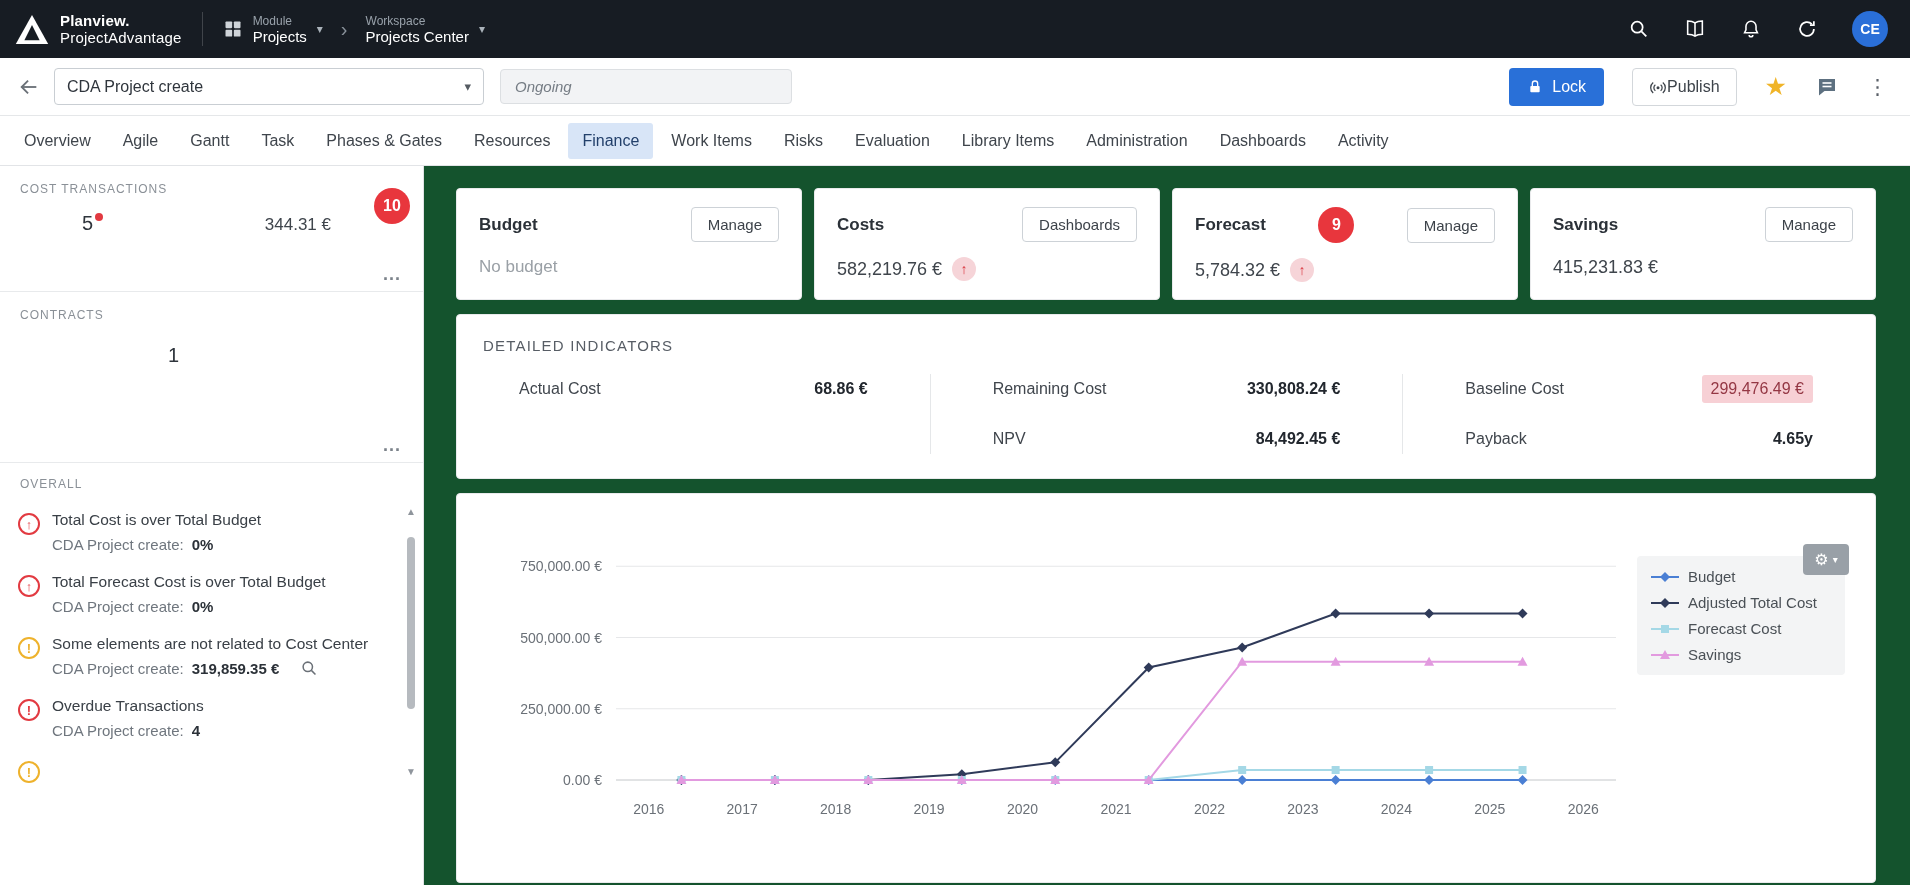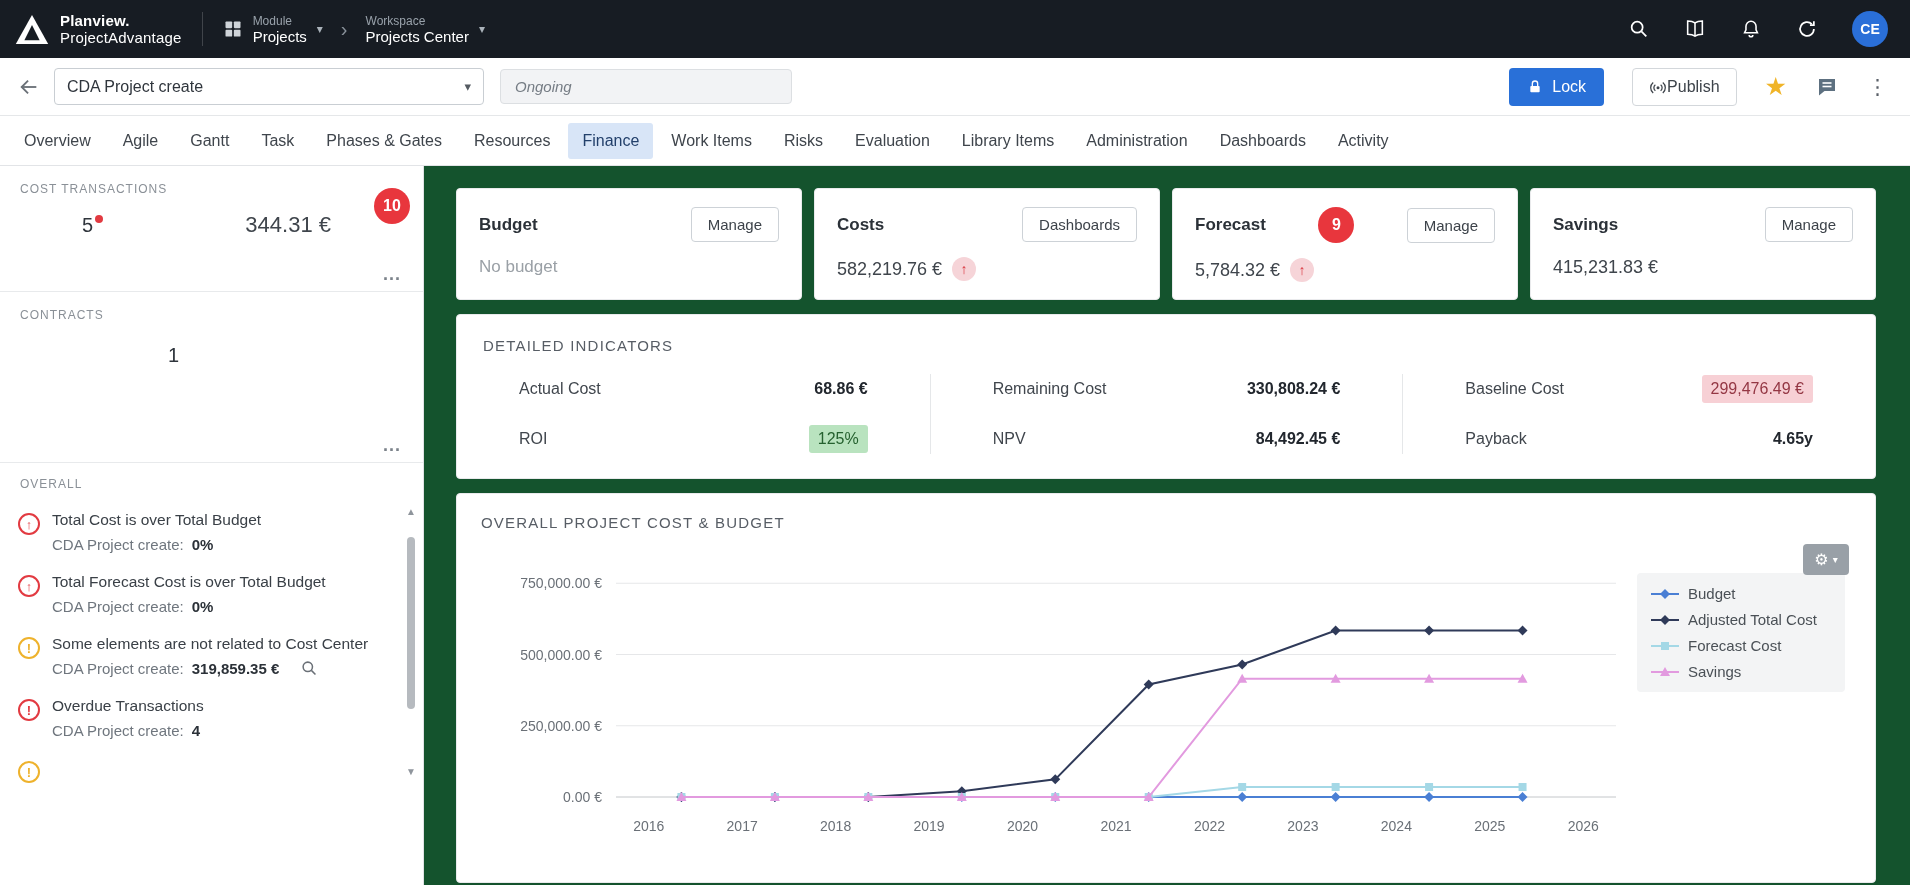--- a/index.html
+++ b/index.html
@@ -48,21 +48,21 @@
 
   
   .side-section { position:relative; border-bottom:1px solid #e8eaec; padding:16px 20px 10px; }
   .side-title { font-size:12px; letter-spacing:1px; color:#8a9097; font-weight:400; }
   .badge { width:36px; height:36px; border-radius:50%; background:#e8363d; color:#fff; font-size:16px; font-weight:700; display:flex; align-items:center; justify-content:center; border:none; }
   .ct-badge { position:absolute; top:22px; right:13px; }
   .sect-ct { height:126px; }
   .ct-values { display:flex; justify-content:space-between; align-items:baseline; margin-top:16px; padding:0 72px 0 62; padding-left:62px; padding-right:72px; }
   .big-num { font-size:20px; color:#2f353c; }
   .red-dot { display:inline-block; width:8px; height:8px; border-radius:50%; background:#e23a41; vertical-align:top; margin:1px 0 0 2px; }
-  .ct-amount { font-size:22px; color:#3f454c; }
+  .ct-amount { font-size:17px; color:#3f454c; }
   .more-btn { position:absolute; right:22px; bottom:6px; background:none; border:none; color:#7b828a; font-size:18px; font-weight:700; letter-spacing:1px; }
   .sect-contracts { height:171px; }
   .contracts-num { margin-top:22px; margin-left:148px; font-size:20px; color:#2f353c; }
   .sect-alerts { flex:1; border-bottom:none; padding:14px 0 0; }
   .alerts-title { padding:0 20px; }
   .alerts-list { position:relative; margin-top:10px; height:290px; overflow:hidden; }
   .alert-item { display:flex; gap:12px; padding:10px 36px 10px 18px; cursor:pointer; }
   .alert-icon { width:22px; height:22px; border-radius:50%; border:2px solid; font-weight:700; font-size:13px; display:flex; align-items:center; justify-content:center; flex:none; margin-top:2px; }
   .alert-icon.critical { border-color:#e23a41; color:#e23a41; }
   .alert-icon.warning { border-color:#eeb22c; color:#eeb22c; }
@@ -385,24 +385,20 @@
     </div>
 
     <div class="panel indicators">
       <div class="panel-title">DETAILED INDICATORS</div>
       <div class="ind-grid">
           <div class="ind-col">
             <div class="ind-cell">
               <span class="ind-label">Actual Cost</span>
               <span class="ind-value">68.86 €</span>
             </div>
-            <div class="ind-cell">
-              <span class="ind-label">ROI</span>
-              <span class="ind-value hl-green">125%</span>
-            </div>
           </div>
           <div class="ind-col">
             <div class="ind-cell">
               <span class="ind-label">Remaining Cost</span>
               <span class="ind-value">330,808.24 €</span>
             </div>
             <div class="ind-cell">
               <span class="ind-label">NPV</span>
               <span class="ind-value">84,492.45 €</span>
             </div>
@@ -414,21 +410,20 @@
             </div>
             <div class="ind-cell">
               <span class="ind-label">Payback</span>
               <span class="ind-value">4.65y</span>
             </div>
           </div>
         </div>
     </div>
 
     <div class="panel chart-panel">
-      <div class="panel-title">OVERALL PROJECT COST &amp; BUDGET</div>
       <button class="gear-btn">
         <span>⚙</span>
         <span class="gear-chev">▾</span>
       </button>
       <div class="chart-area">
         <svg class="chart-svg" width="1150" height="300">
             <line x1="135" y1="254" x2="1135" y2="254" stroke="#c4c7ca" stroke-width="1"></line>
             <text class="chart-tick" x="121" y="259" text-anchor="end">0.00 €</text>
             <line x1="135" y1="182.75" x2="1135" y2="182.75" stroke="#e6e7e9" stroke-width="1"></line>
             <text class="chart-tick" x="121" y="187.75" text-anchor="end">250,000.00 €</text>

